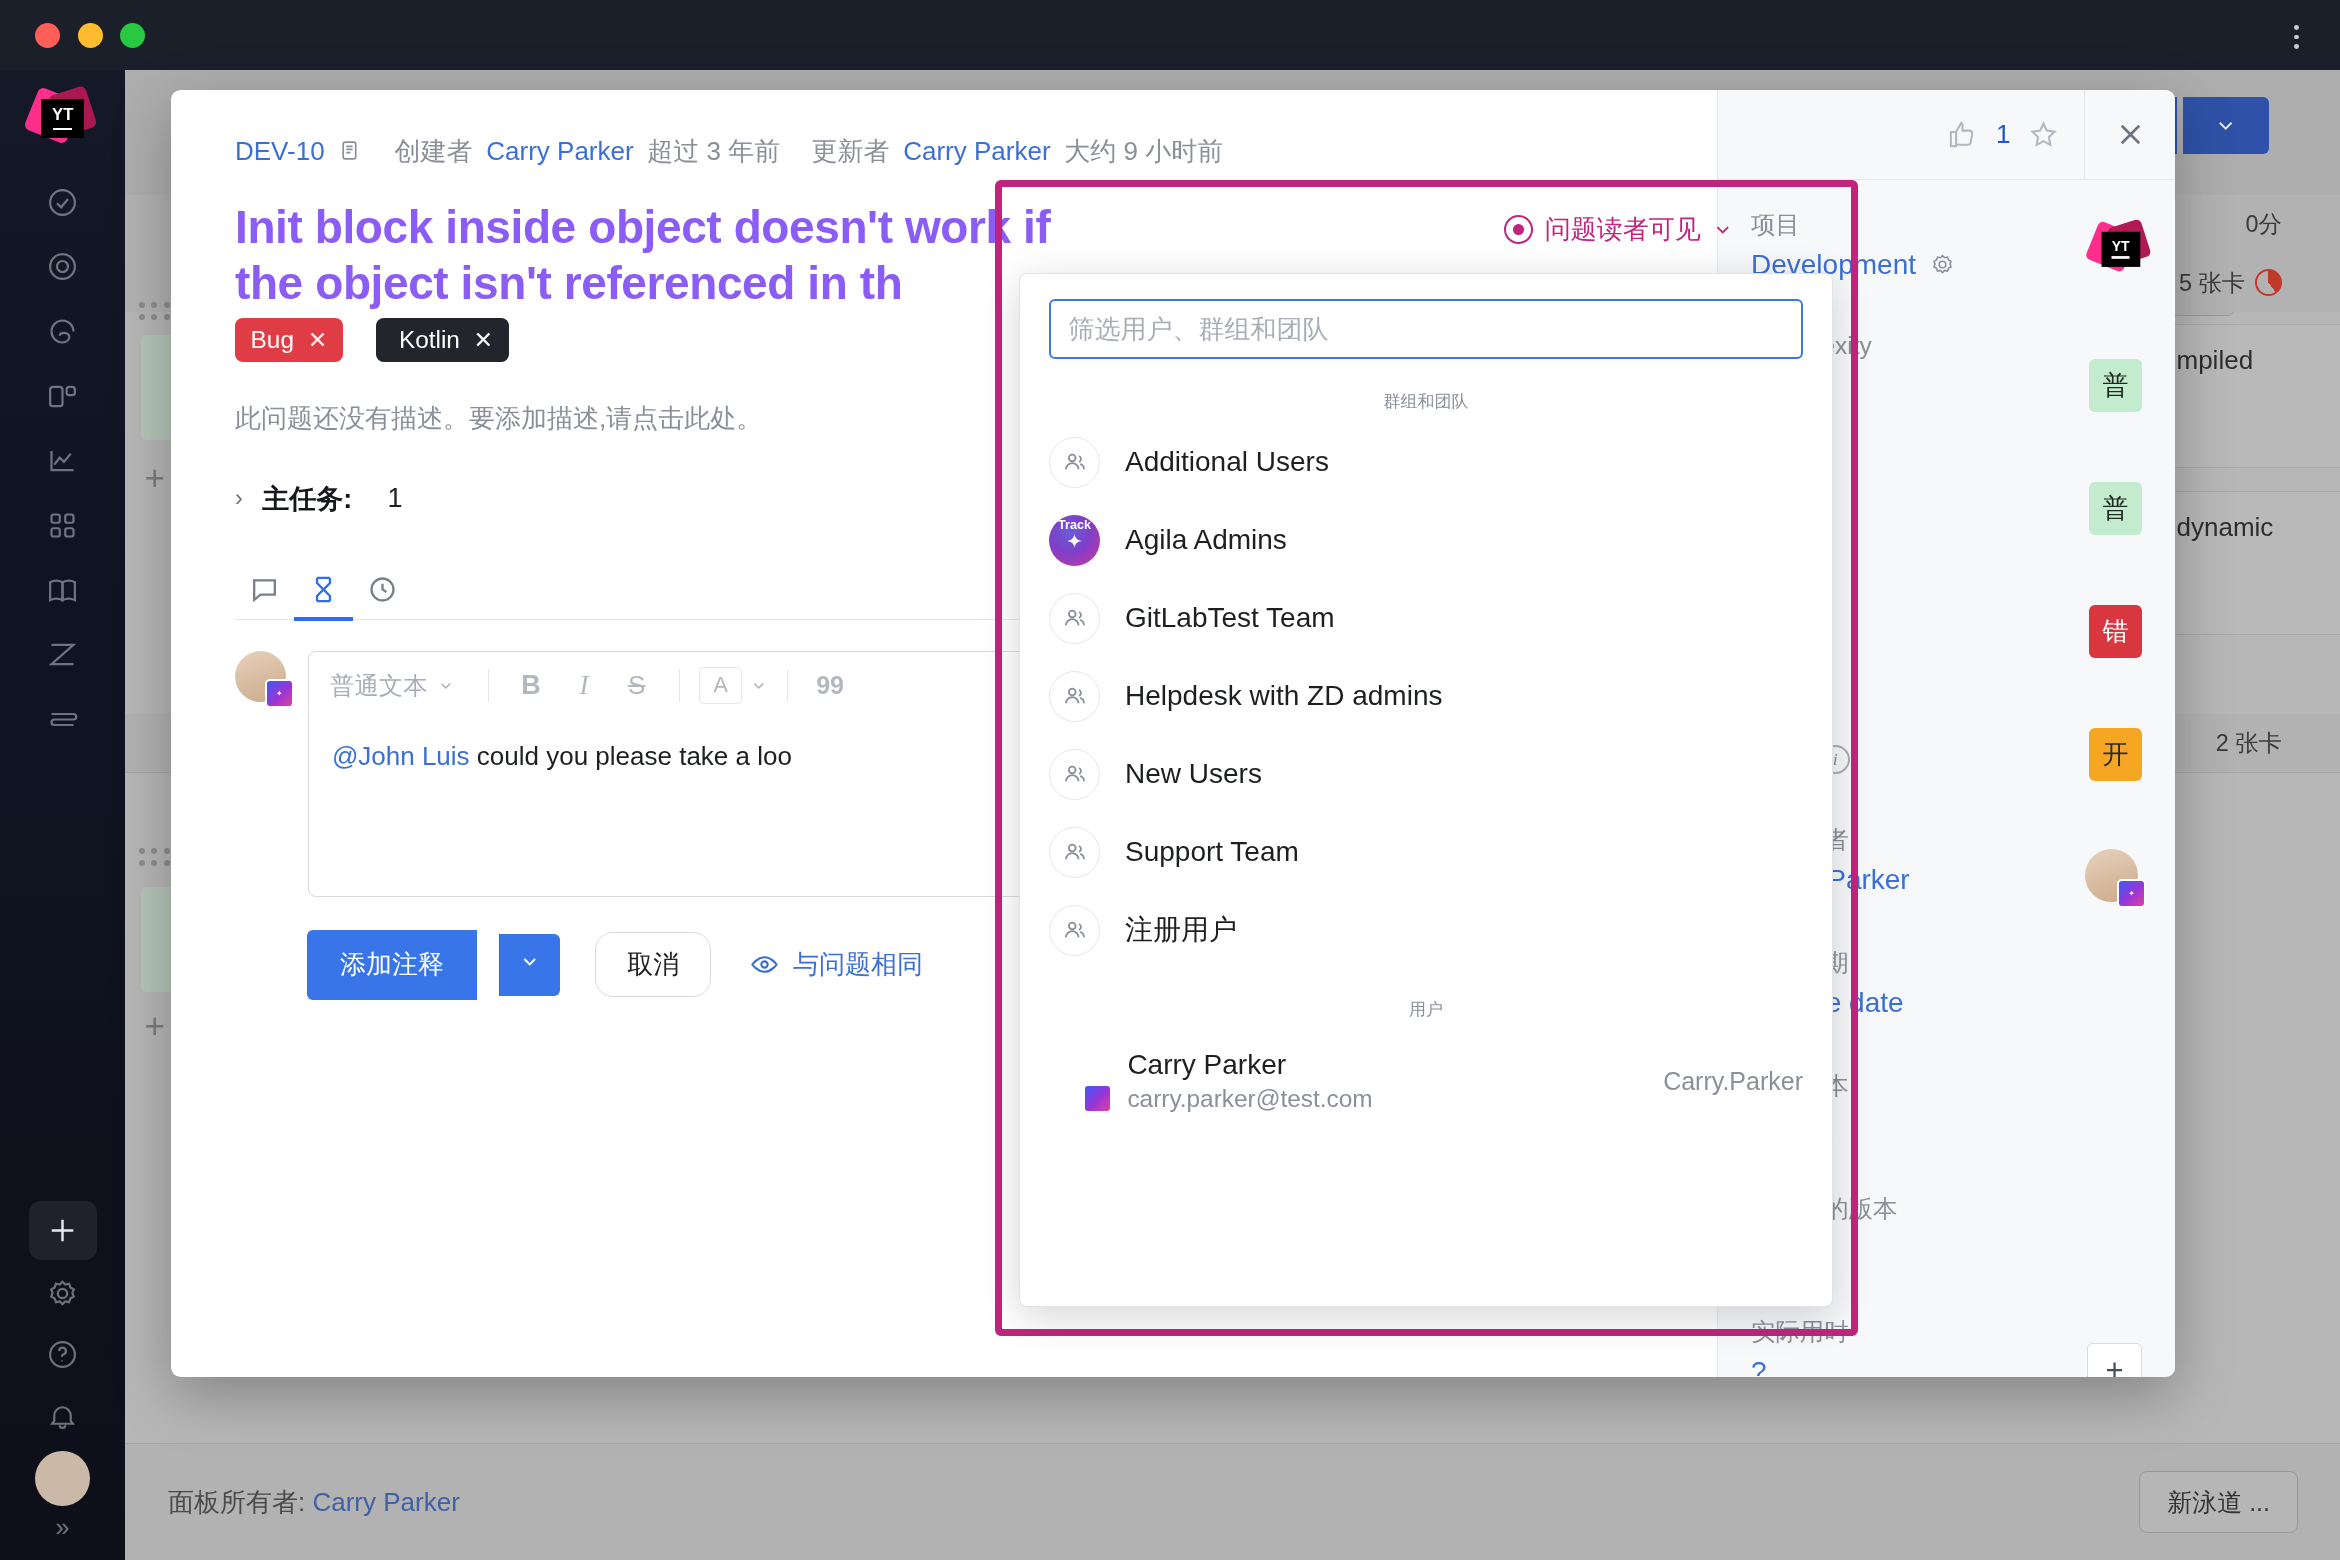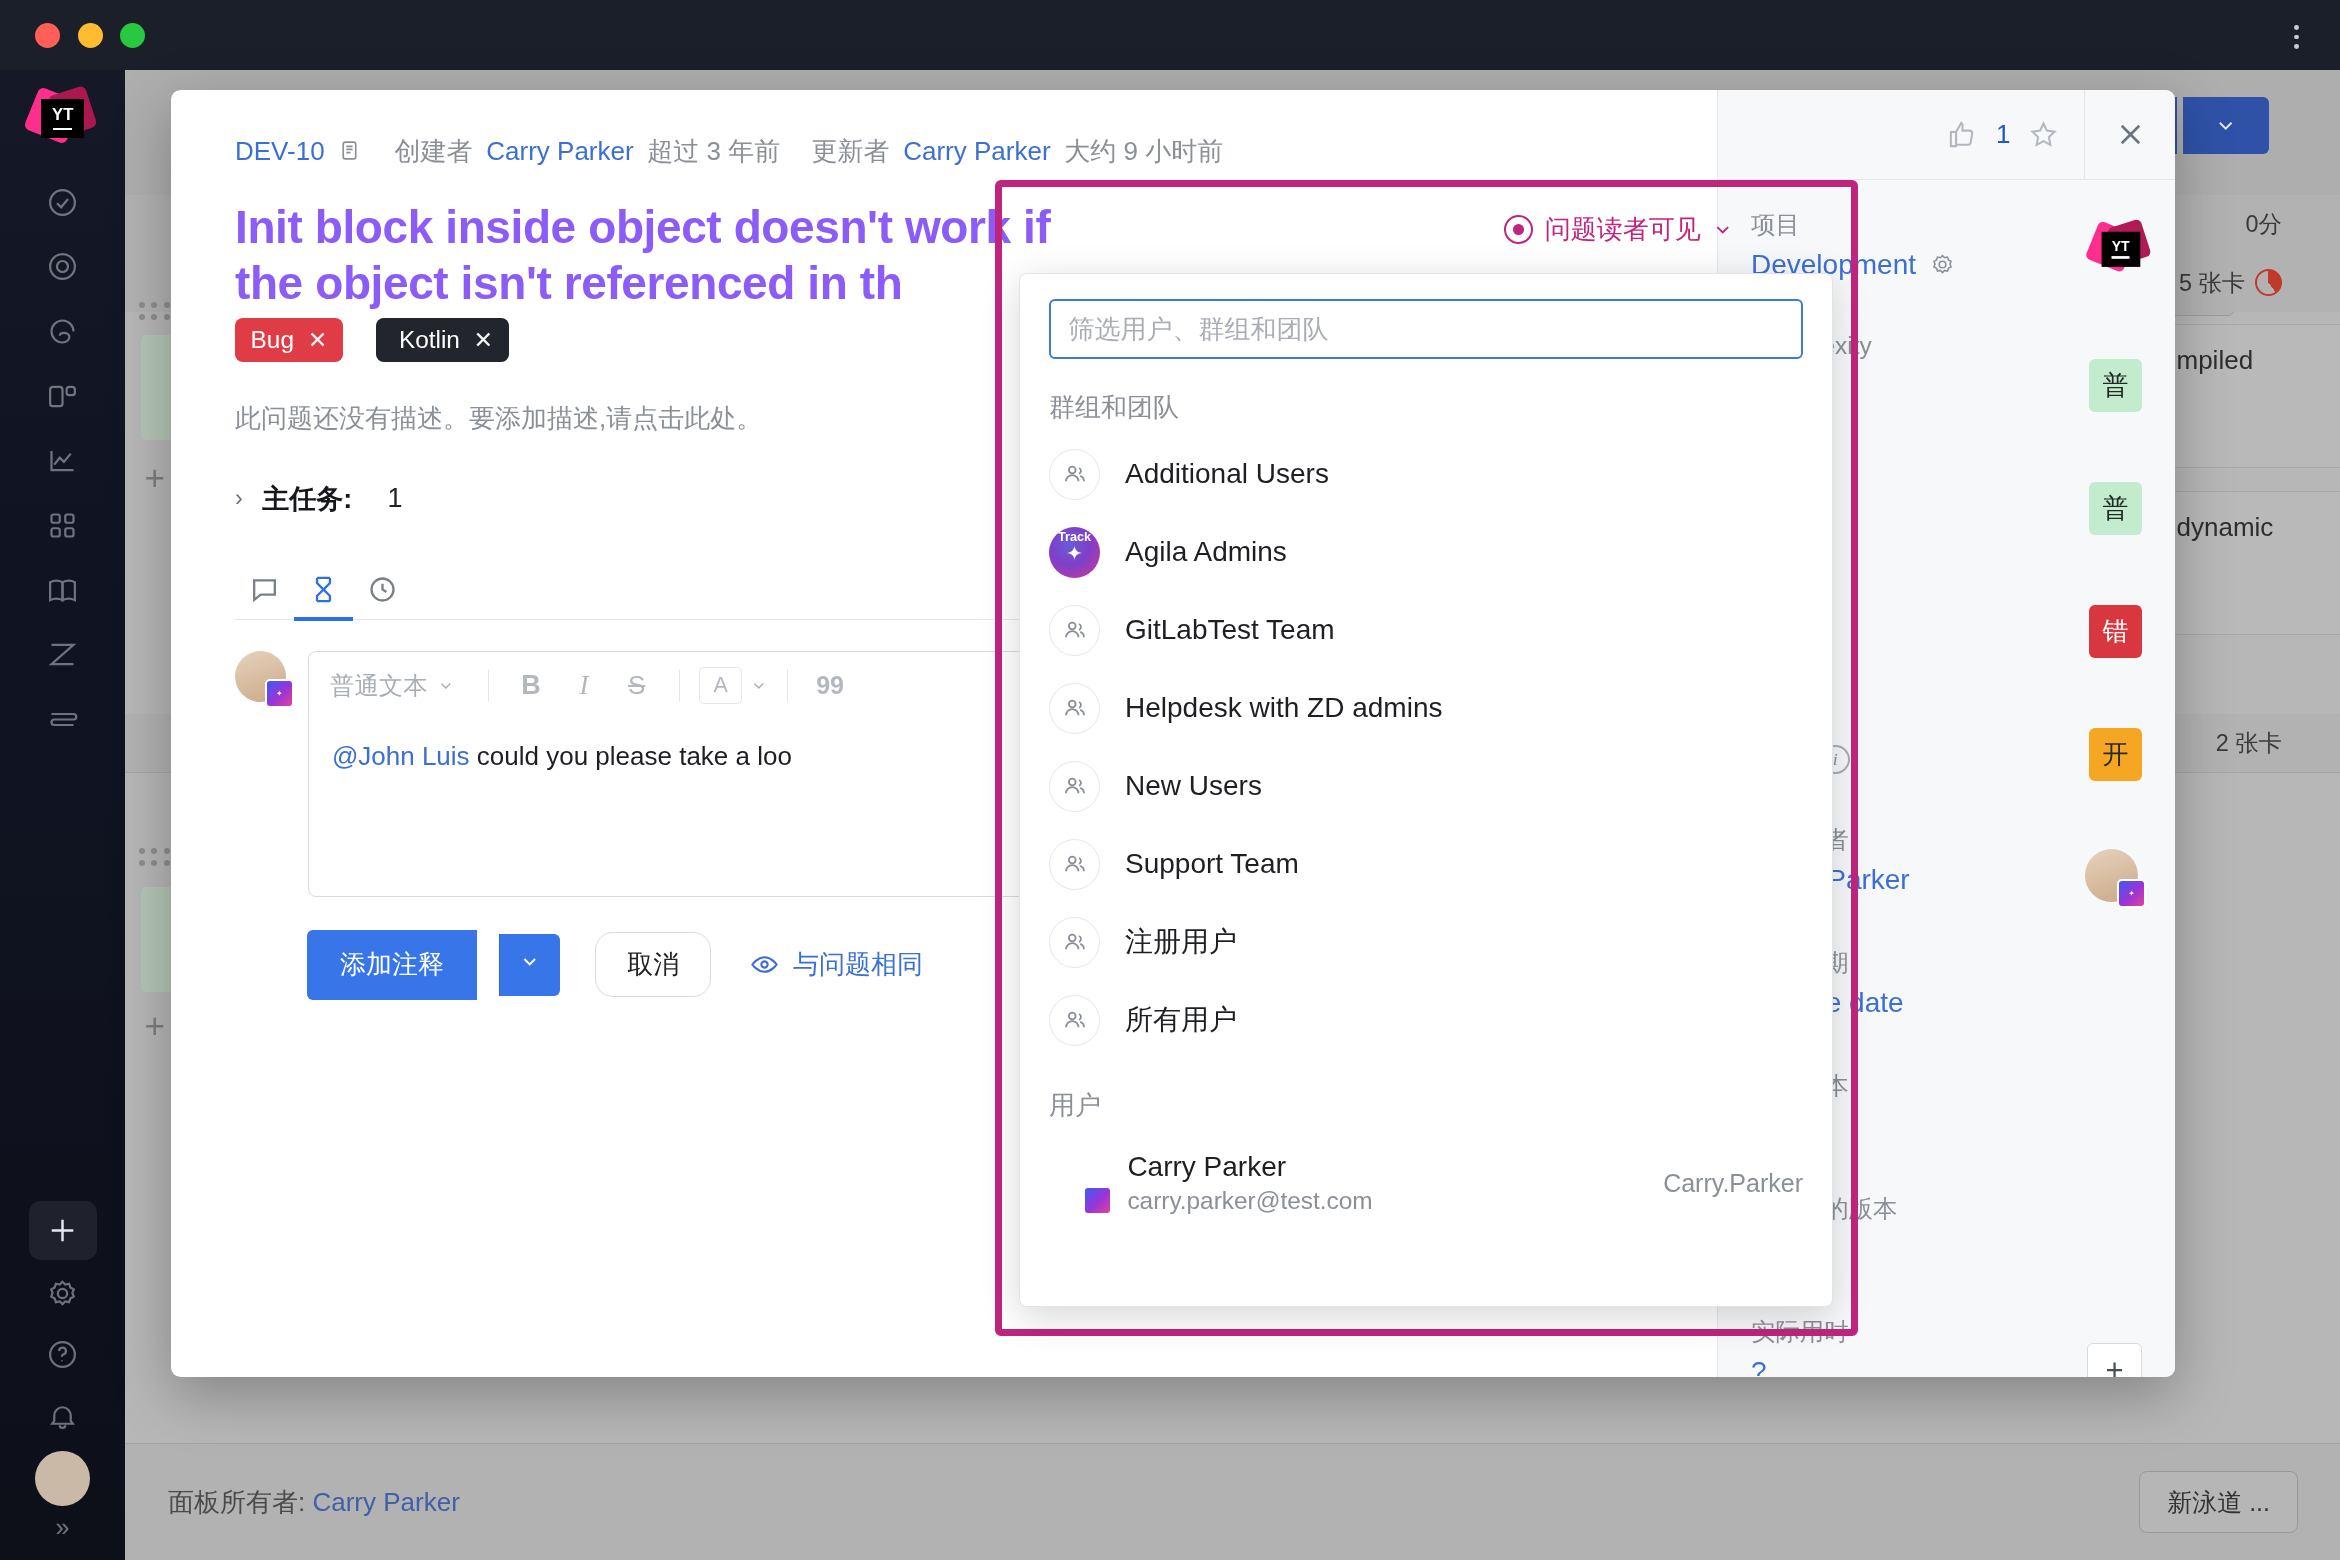--- a/index.html
+++ b/index.html
@@ -221,21 +221,21 @@
     background:#fff; border:1px solid #e1e3e7; border-radius:7.8px; box-shadow:0 9.8px 39px rgba(0,0,0,.16);
     z-index:41; overflow:hidden;
   }
   .sel-search { padding:25px 29px 17.6px 29px; }
   .sel-input {
     width:100%; height:60px; border:2px solid #3b79e6; border-radius:5.9px; outline:none;
     font-size:26px; color:#222; padding:0 17.6px; font-family:"Liberation Sans", sans-serif;
     background:#fff;
   }
   .sel-input::placeholder { color:#a9aeb6; }
-  .sel-group-hdr { padding:13.7px 29px 9.8px 29px; font-size:26px; color:#8a8f98; }
+  .sel-group-hdr { padding:13.7px 29px 9.8px 29px; font-size:17px; color:#8a8f98;text-align:center; }
   .sel-item {
     display:flex; align-items:center; gap:25px; height:78px; padding:0 29px; cursor:pointer;
   }
   .sel-item.hl { background:#d7e2fb; }
   .sel-item .label { font-size:28px; color:#1d1f23; }
   .sel-cb {
     width:35px; height:35px; border:2px solid #b9bec6; border-radius:3.9px; background:#fff; flex:none;
     margin-left:5.9px;
   }
   .sel-avatar-ring {
@@ -759,31 +759,20 @@
           <svg width="27" height="27" viewBox="0 0 24 24">
               <circle cx="10" cy="8" r="3"></circle>
               <path d="M4.5 18a5.5 5.5 0 0 1 11 0"></path>
               <path d="M16 6.2a2.8 2.8 0 0 1 0 5.2"></path>
               <path d="M17 13.2c2 .6 3.4 2.4 3.4 4.8"></path>
             </svg>
         </span>
         <span class="label">注册用户</span>
       </div>
 
-      <div class="sel-item">
-        <span class="sel-avatar-ring">
-          <svg width="27" height="27" viewBox="0 0 24 24">
-              <circle cx="10" cy="8" r="3"></circle>
-              <path d="M4.5 18a5.5 5.5 0 0 1 11 0"></path>
-              <path d="M16 6.2a2.8 2.8 0 0 1 0 5.2"></path>
-              <path d="M17 13.2c2 .6 3.4 2.4 3.4 4.8"></path>
-            </svg>
-        </span>
-        <span class="label">所有用户</span>
-      </div>
 
       <div class="sel-group-hdr" style="padding-top:29px;">用户</div>
 
       <div class="sel-user-row">
         <span class="sel-user-av">
           <span class="pic"></span><span class="bdg"></span>
         </span>
         <span class="sel-user-text">
           <span class="sel-user-name">Carry Parker</span>
           <span class="sel-user-mail">carry.parker@test.com</span>

